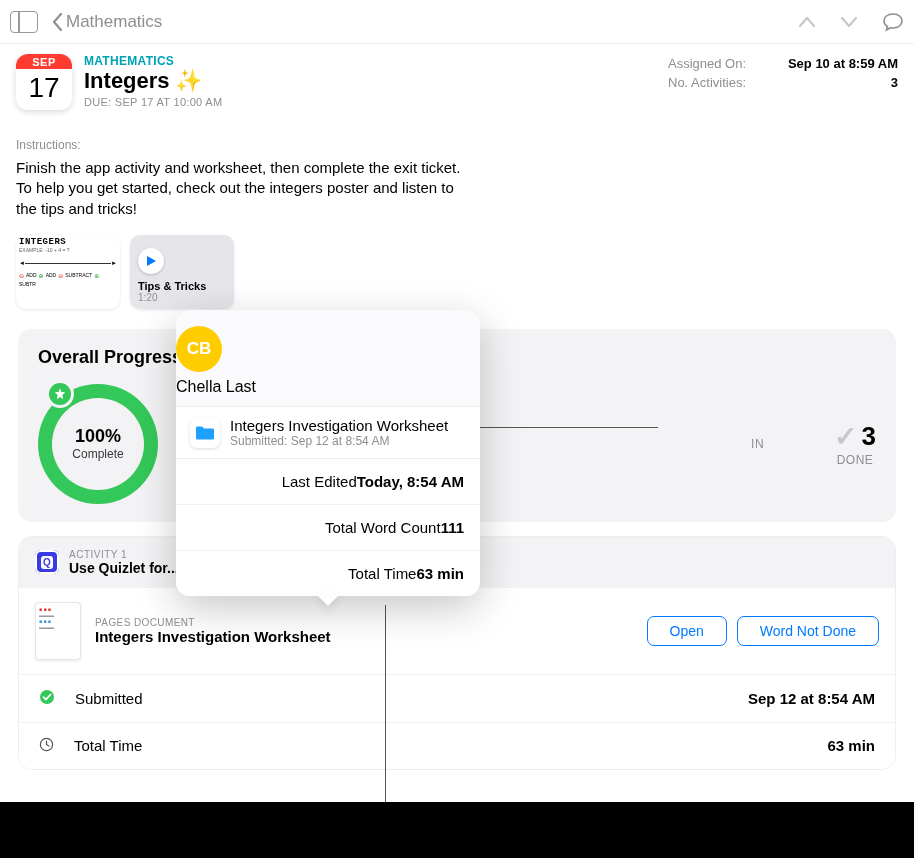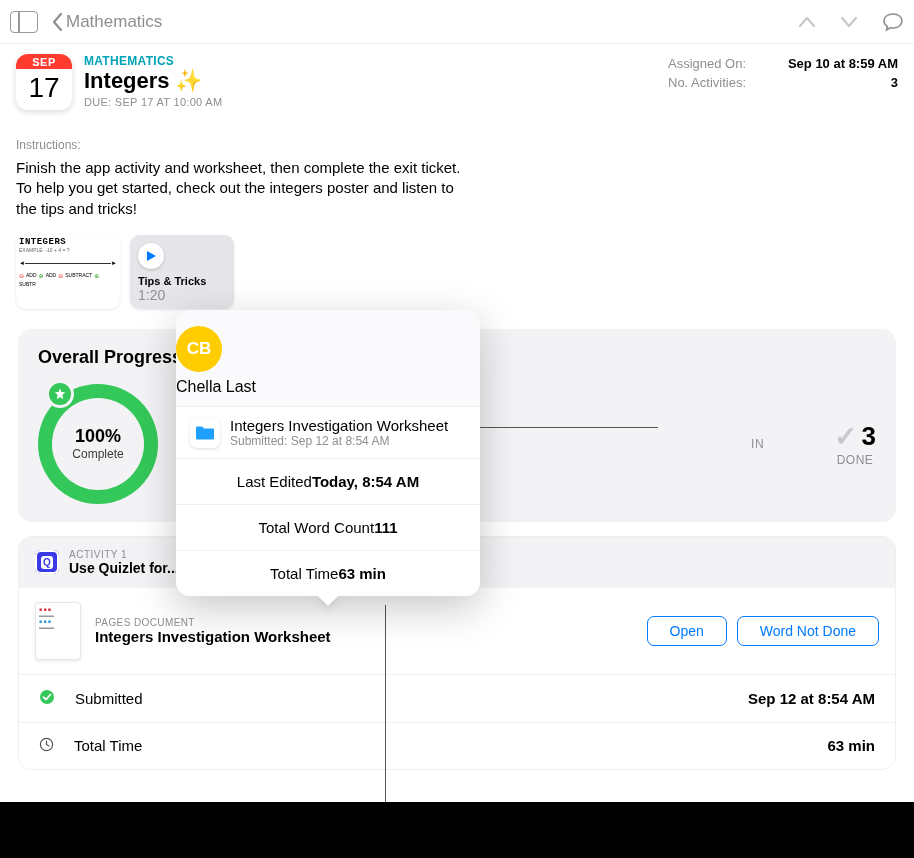--- a/index.html
+++ b/index.html
@@ -157,21 +157,21 @@
       padding: 6px 8px;
       display:flex; flex-direction:column; justify-content:flex-end; height:100%;
     }
     .playbtn {
       width: 26px; height: 26px; border-radius: 50%; background: #fff;
       display:flex; align-items:center; justify-content:center;
       box-shadow: 0 1px 3px rgba(0,0,0,0.2);
       margin-bottom: 6px;
     }
     .media .ttl { font-size: 11px; font-weight: 600; }
-    .media .dur { font-size: 14px; color: #8e8e93; }
+    .media .dur { font-size: 10px; color: #8e8e93; }
 
     .progress-card {
       margin: 20px 2px 0 2px;
       background: #f3f3f5;
       border-radius: 14px;
       padding: 18px 20px;
     }
     .progress-card h2 {
       font-size: 18px;
       font-weight: 700;
@@ -284,21 +284,21 @@
       background:#fff; border-top:1px solid #eee; border-bottom:1px solid #eee;
     }
     .folder-icon {
       width: 30px; height:30px; border-radius:7px; background:#fff;
       box-shadow: 0 1px 3px rgba(0,0,0,0.15);
       display:flex; align-items:center; justify-content:center;
     }
     .pop-file .ft { font-size: 15px; }
     .pop-file .sub { font-size: 12px; color:#8e8e93; }
     .pop-kv {
-      display:flex; justify-content:center; padding: 14px 16px; font-size: 15px;
+      display:flex; justify-content:flex-end; padding: 14px 16px; font-size: 15px;
       background:#fff; border-bottom:1px solid #f0f0f0;
     }
     .pop-kv:last-child { border-bottom:none; border-radius: 0 0 14px 14px;}
     .pop-kv .v { font-weight: 600; }
 
     .callout-line-1 {
       position:absolute; top: 427px; left: 478px; width: 180px; height:1px; background:#555;
     }
     .callout-line-2 {
       position:absolute; top: 605px; left: 385px; width: 1px; height: 250px; background:#555;

